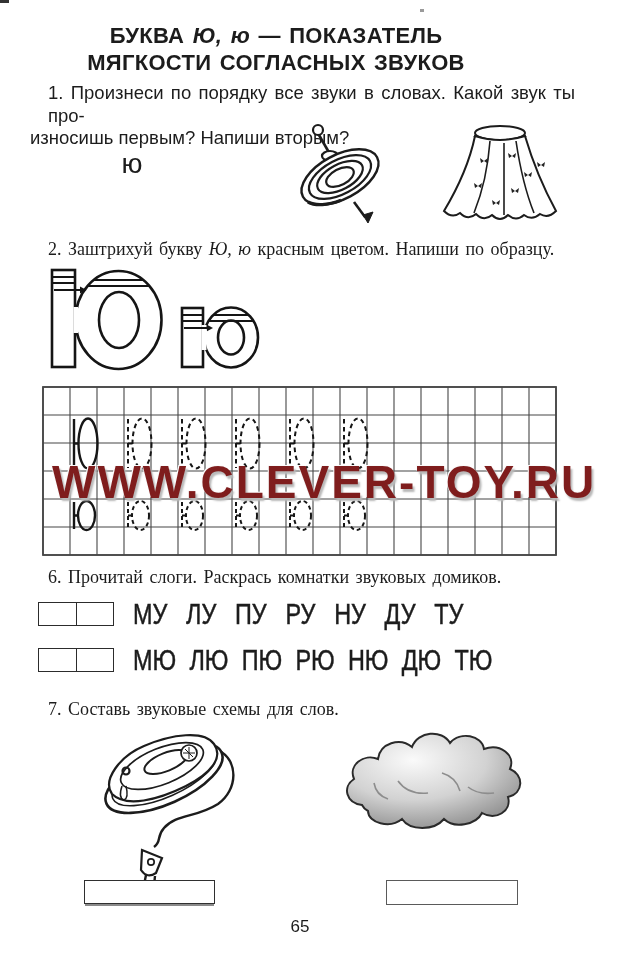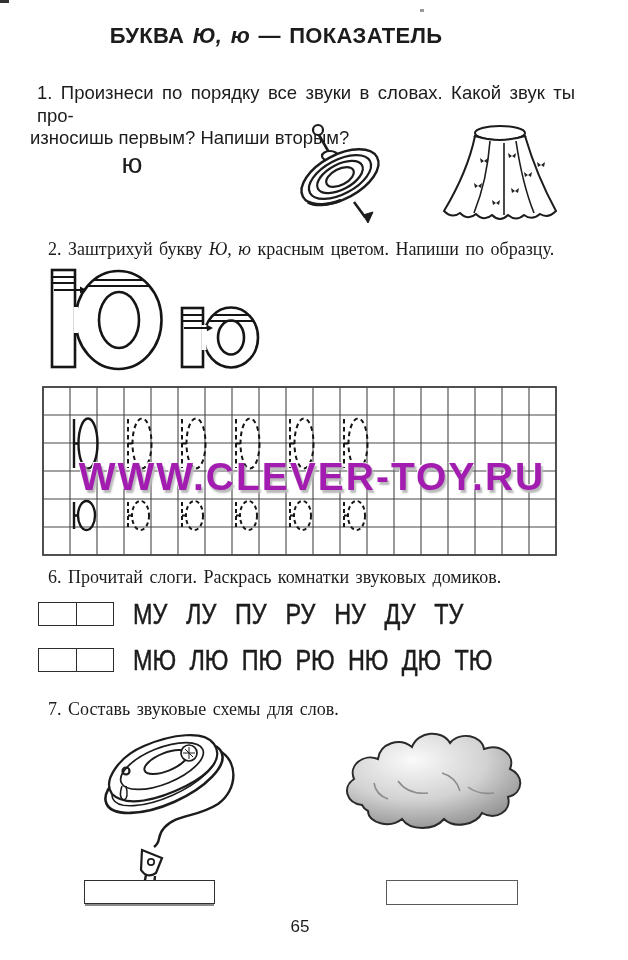--- a/index.html
+++ b/index.html
@@ -7,35 +7,35 @@
         font-family:"Liberation Sans",sans-serif;color:#1c1c1c;}
   .speck{position:absolute;background:#333;}
 
   
   .title{position:absolute;top:22px;left:0;width:552px;text-align:center;
          font-size:22px;font-weight:bold;line-height:27px;letter-spacing:.3px;word-spacing:2px;}
   .title i{font-style:italic;}
 
   
   .t-par{position:absolute;left:30px;width:545px;font-size:18.5px;line-height:22.5px;}
-  .t-par .l1{margin-left:7px;text-align:justify;text-align-last:justify;}
+  .t-par .l1{margin-left:18px;text-align:justify;text-align-last:justify;}
   .heading{position:absolute;left:48px;font-size:18px;white-space:nowrap;word-spacing:2px;font-family:Liberation Serif, serif;}
   .heading i{font-style:italic;}
 
   
   .phon{position:absolute;left:90px;top:140px;width:84px;text-align:center;}
   .phon .br{font-size:32px;letter-spacing:2px;line-height:36px;}
   .phon .lt{font-size:28px;line-height:32px;margin-top:8px;}
 
   
   .illus{position:absolute;}
 
   
   .wm{position:absolute;left:52px;top:455px;width:520px;text-align:center;white-space:nowrap;
-      font-size:39px;font-weight:bold;letter-spacing:2px;color:#a21caf;
+      font-size:46px;font-weight:bold;letter-spacing:2px;color:#7f1d1d;
       text-shadow:2px 3px 2px #b9b9b9,-1px -1px 0 #fbfbfb;z-index:3;}
 
   
   .house{position:absolute;left:38px;width:74px;height:22px;border:1.6px solid #2c2c2c;display:flex;background:#fff;}
   .house .cell{width:50%;height:100%;}
   .house .cell.first{border-right:1.4px solid #2c2c2c;}
 
   
   .syl-row{position:absolute;left:133px;display:flex;font-size:30px;line-height:30px;white-space:nowrap;
            transform:scaleX(0.78);transform-origin:left center;-webkit-text-stroke:.5px #1c1c1c;}
@@ -53,20 +53,21 @@
 </head>
 <body>
 
 <div class="page">
 
   <div class="speck" style="left:0;top:0;width:9px;height:3px;"></div>
   <div class="speck" style="left:420px;top:9px;width:4px;height:3px;background:#9a9a9a;"></div>
 
   <div class="title">
     <div><span>БУКВА </span><i>Ю, ю</i><span> — ПОКАЗАТЕЛЬ</span></div>
+    <div>МЯГКОСТИ СОГЛАСНЫХ ЗВУКОВ</div>
   </div>
 
   <div class="t-par" style="top:82px;">
     <div class="l1">1. Произнеси по порядку все звуки в словах. Какой звук ты про-</div>
     <div>износишь первым? Напиши вторым?</div>
   </div>
 
   <div class="phon">
     <div class="lt">ю</div>
   </div>

